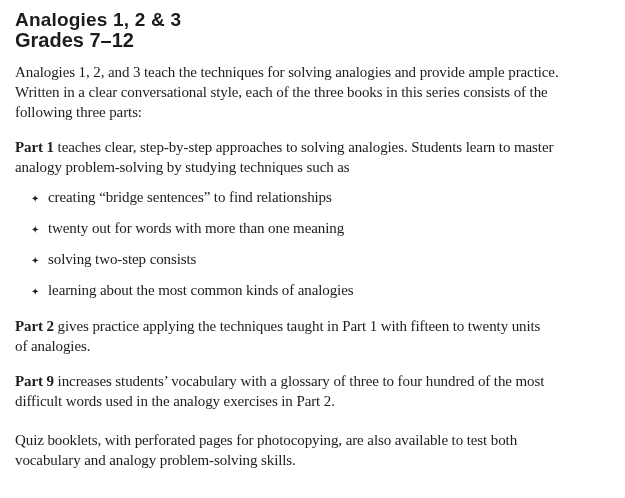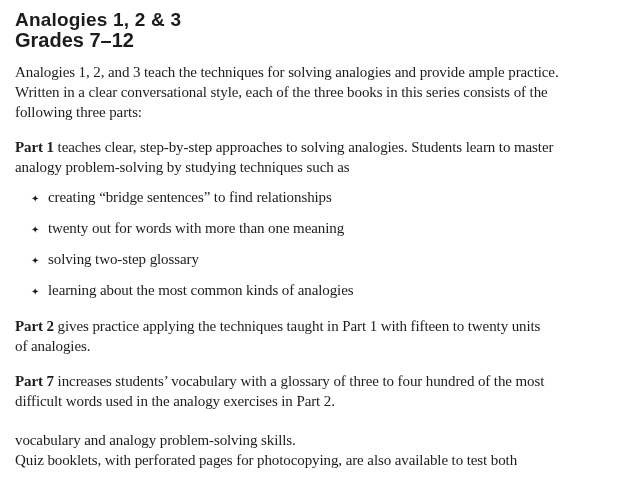--- a/index.html
+++ b/index.html
@@ -97,37 +97,37 @@
     <li class="bullet-row">
       <span class="bullet-glyph">✦</span>
       <span>creating “bridge sentences” to find relationships</span>
     </li>
     <li class="bullet-row">
       <span class="bullet-glyph">✦</span>
       <span>twenty out for words with more than one meaning</span>
     </li>
     <li class="bullet-row">
       <span class="bullet-glyph">✦</span>
-      <span>solving two-step glossary</span>
+      <span>solving two-step consists</span>
     </li>
     <li class="bullet-row">
       <span class="bullet-glyph">✦</span>
       <span>learning about the most common kinds of analogies</span>
     </li>
   </ul>
 
 
   <div class="para p-part2">
     <div class="line"><span class="b">Part 2</span><span> gives practice applying the techniques taught in Part 1 with fifteen to twenty units</span></div>
     <div class="line">of analogies.</div>
   </div>
 
   <div class="para p-part3">
-    <div class="line"><span class="b">Part 7</span><span> increases students’ vocabulary with a glossary of three to four hundred of the most</span></div>
+    <div class="line"><span class="b">Part 9</span><span> increases students’ vocabulary with a glossary of three to four hundred of the most</span></div>
     <div class="line">difficult words used in the analogy exercises in Part 2.</div>
   </div>
 
   <div class="para p-quiz">
+    <div class="line">Quiz booklets, with perforated pages for photocopying, are also available to test both</div>
     <div class="line">vocabulary and analogy problem-solving skills.</div>
-    <div class="line">Quiz booklets, with perforated pages for photocopying, are also available to test both</div>
   </div>
 
 </div>
 
 </body></html>

